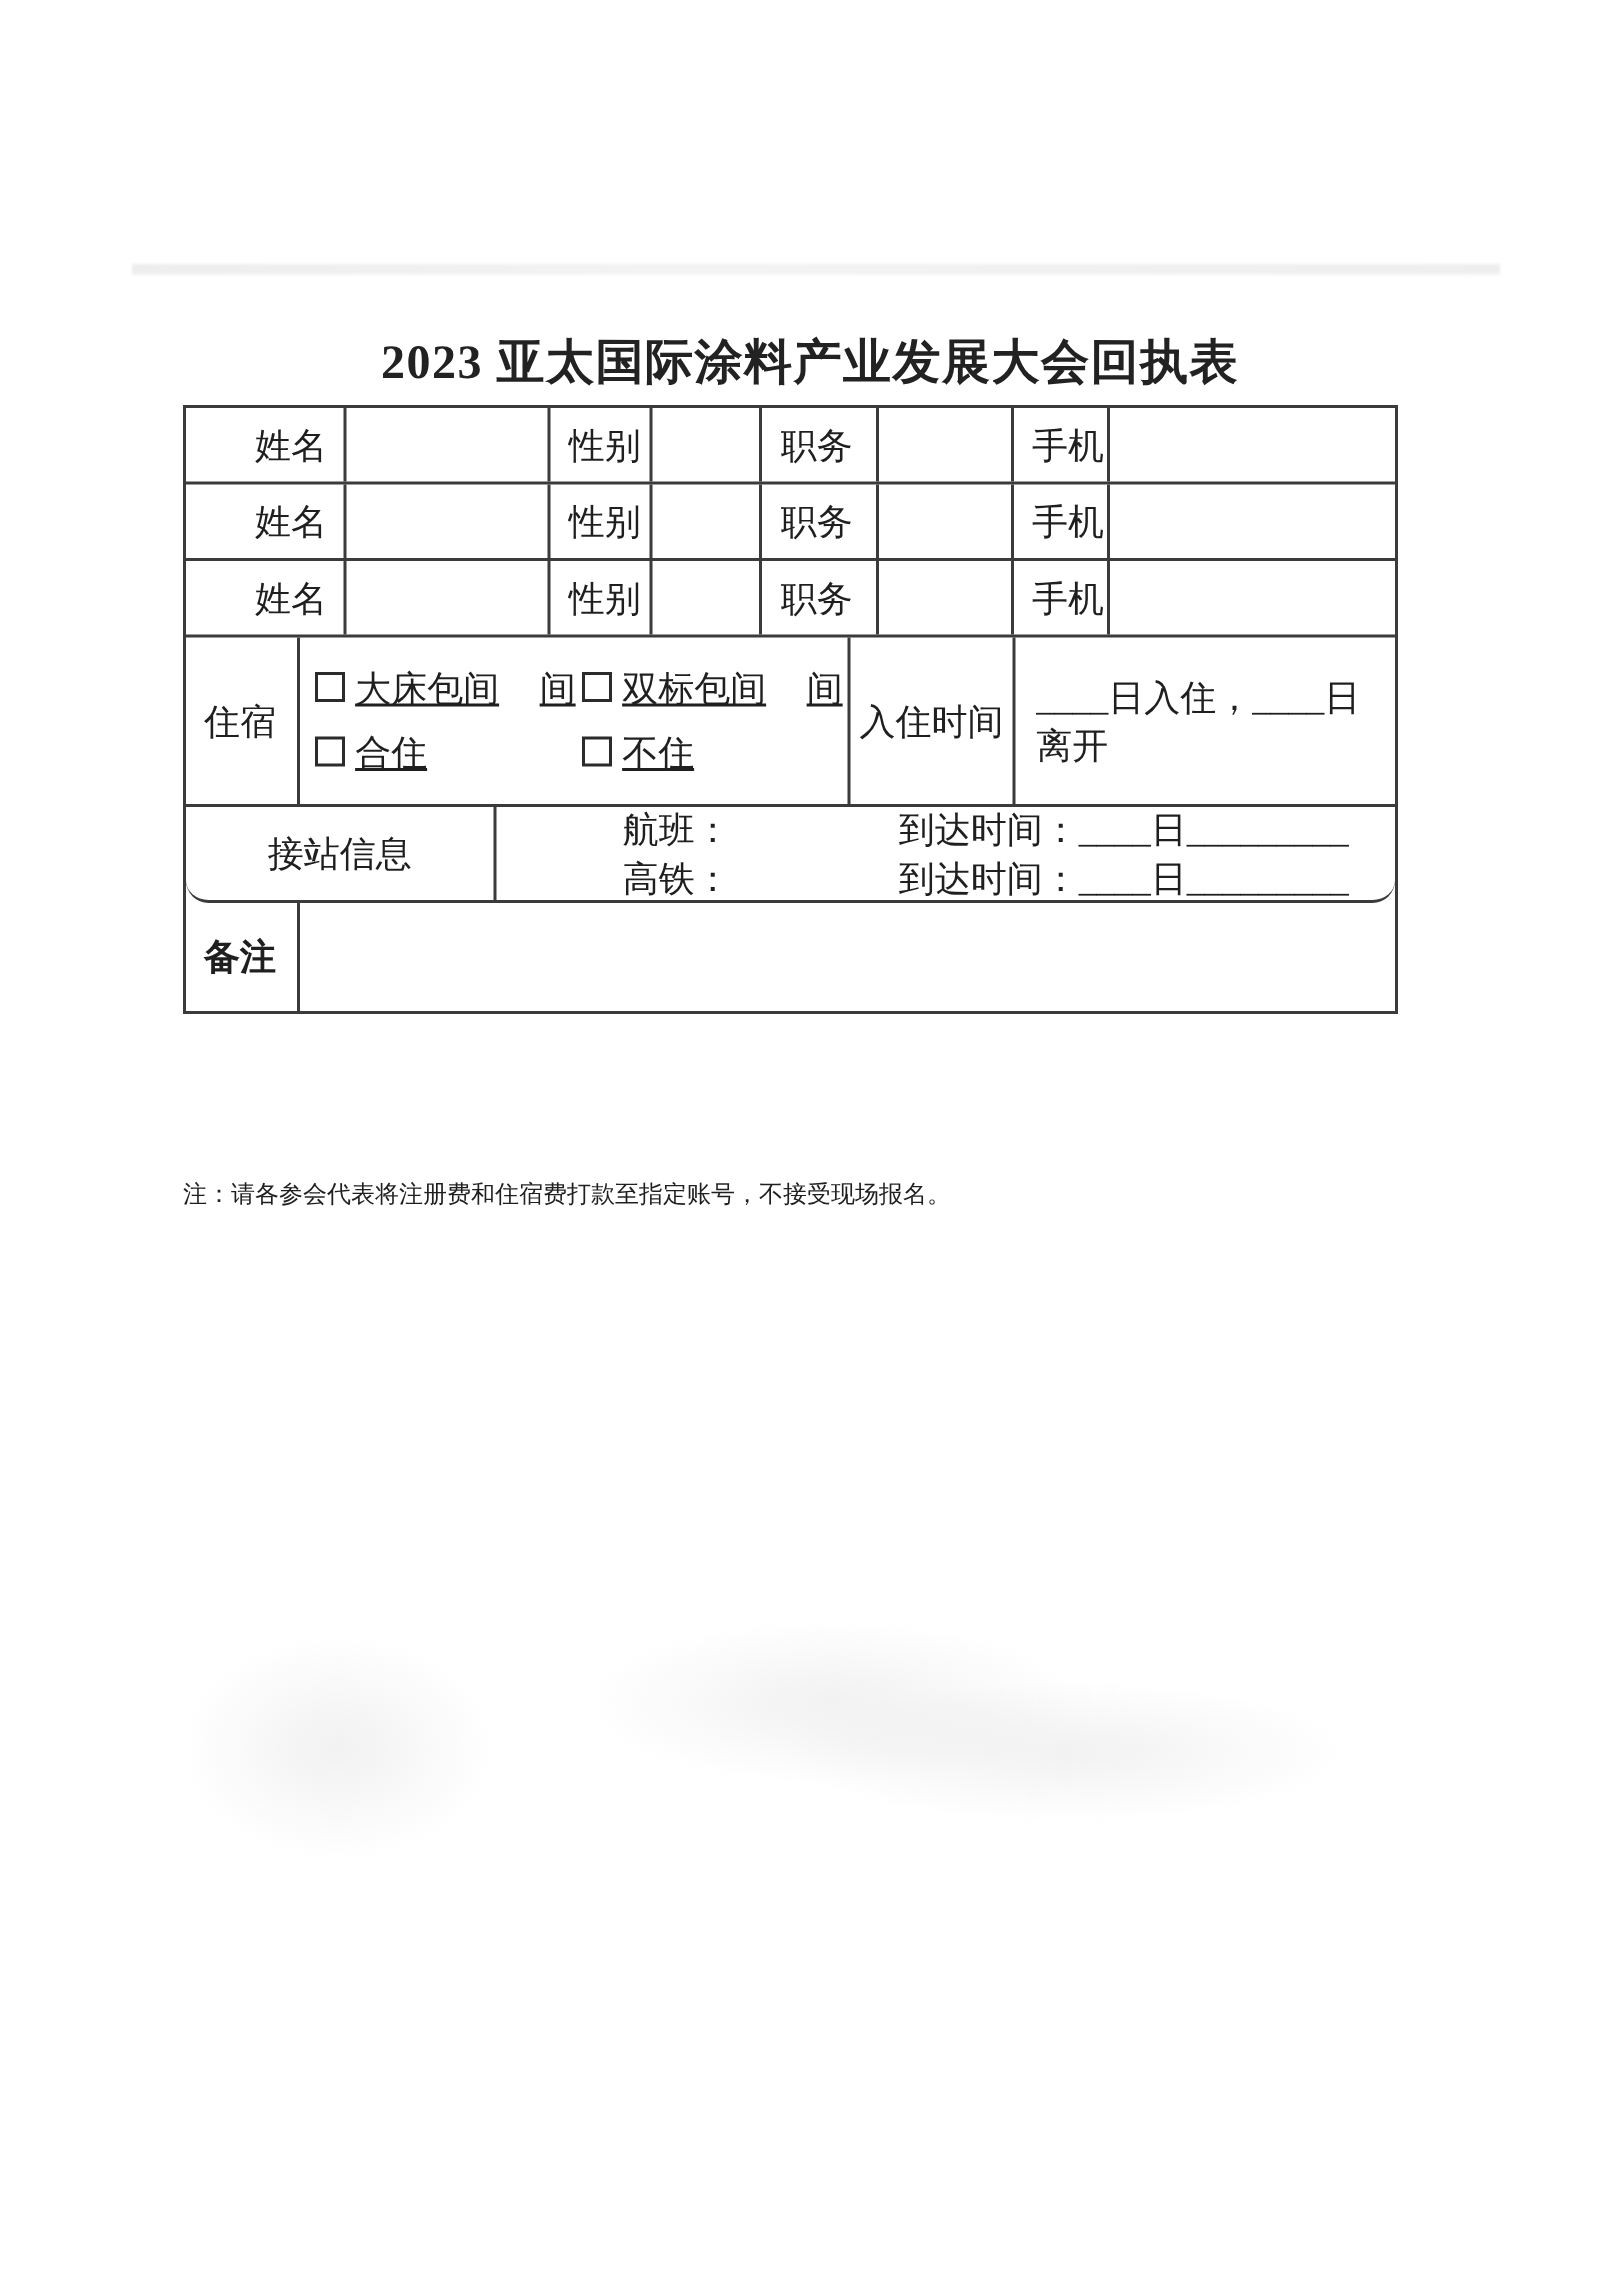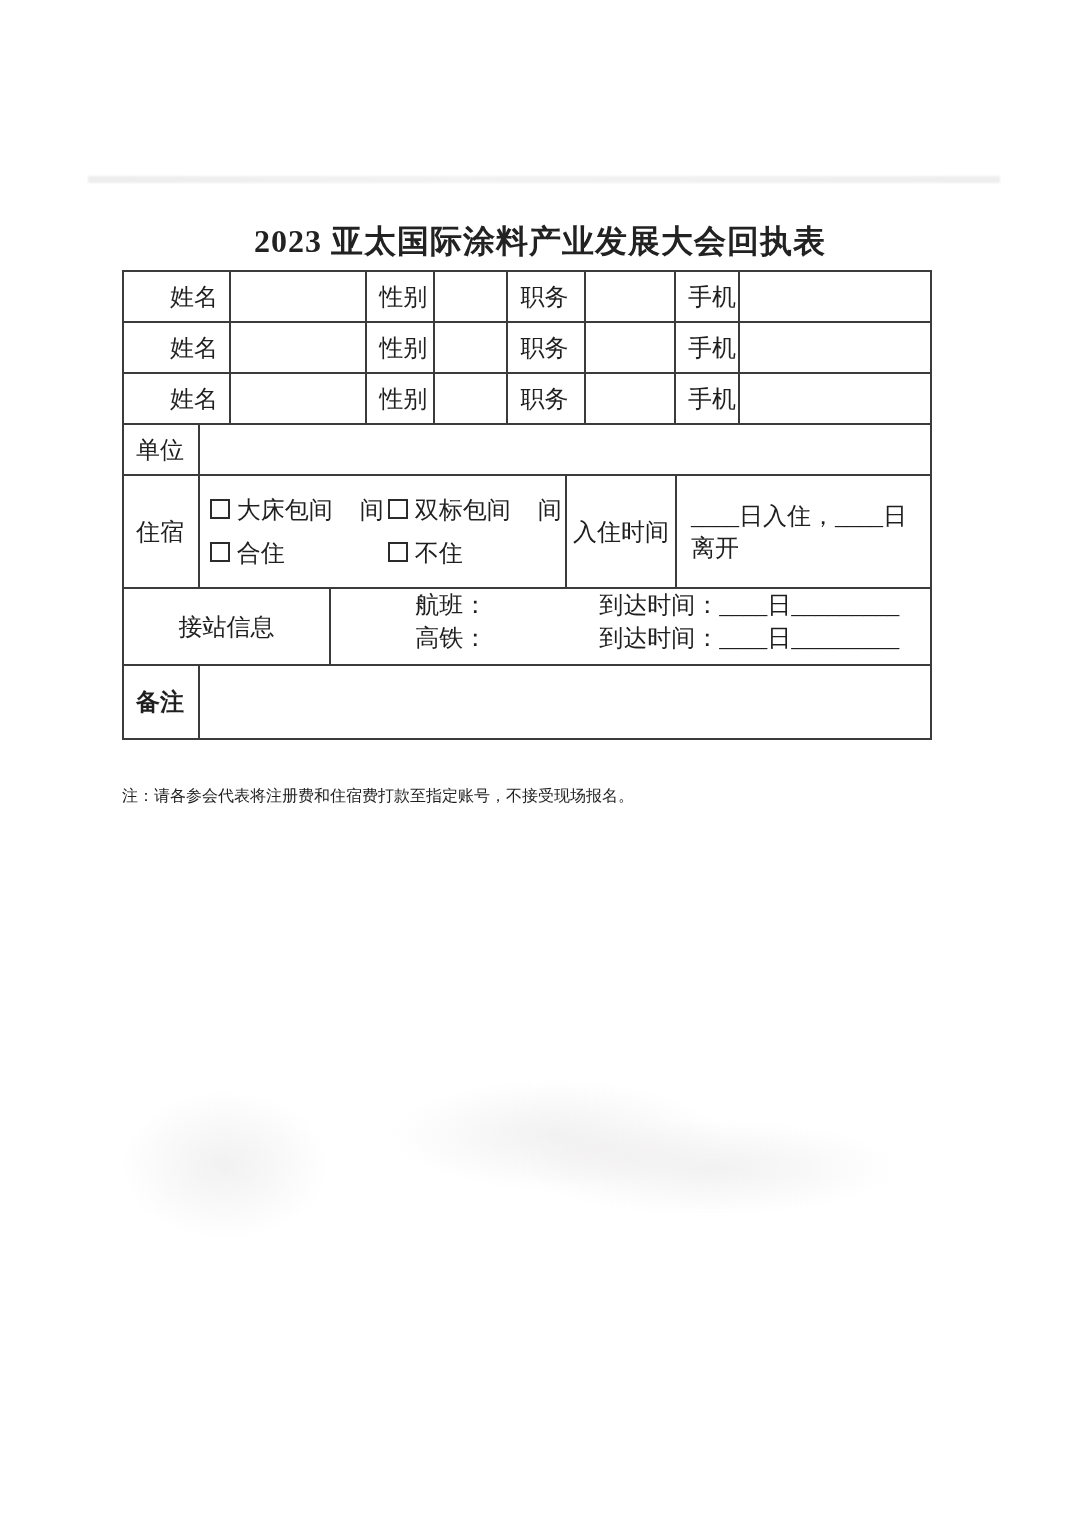--- a/index.html
+++ b/index.html
@@ -51,41 +51,41 @@
     display: flex; align-items: center;
     overflow: hidden;
   }
   .cell:last-child { border-right: none; }
   .lbl { padding-left: 12px; }
   .center { justify-content: center; padding-left: 0; }
 
   .h-name { height: 51px; padding-left: 34px; }
   .h-unit { height: 51px; }
   .h-stay { height: 113px; }
-  .h-pick { height: 77px; }
+  .h-pick { height: 64px; border-radius: 15px; }
   .h-note { height: 72px; }
 
   
   .c-nl { width: 9.4%; }  .c-nv { width: 17.7%; }
   .c-gl { width: 8.8%; }  .c-gv { width: 9.5%; }
   .c-pl { width: 10.0%; } .c-pv { width: 11.7%; }
   .c-ml { width: 8.3%; }  .c-mv { flex: 1; }
   .c-lab { width: 9.4%; } .c-rest { flex: 1; }
 
   
   .c-opts { width: 45.6%; padding-left: 10px; }
   .c-cil  { width: 13.6%; }
   .c-civ  { flex: 1; padding-left: 14px; }
   .opt-grid {
     display: grid;
     grid-template-columns: 178px 1fr;
     row-gap: 11px;
     width: 100%;
   }
-  .opt { white-space: nowrap; }
+  .opt { white-space: nowrap; text-decoration: underline; }
   .cb {
     display: inline-block; width: 16px; height: 16px;
     border: 2px solid #2b2b2b; vertical-align: -1px; margin-right: 7px;
     background: #fff;
   }
   .suffix { margin-left: 27px; }
 
   
   .c-pickl { width: 25.7%; }
   .c-pickv { flex: 1; padding-left: 84px; flex-direction: column; align-items: stretch; }
@@ -148,24 +148,20 @@
       <div class="cell c-nl lbl">姓名</div>
       <div class="cell c-nv"></div>
       <div class="cell c-gl lbl">性别</div>
       <div class="cell c-gv"></div>
       <div class="cell c-pl lbl">职务</div>
       <div class="cell c-pv"></div>
       <div class="cell c-ml lbl">手机</div>
       <div class="cell c-mv"></div>
     </div>
 
-    <div class="rrow h-unit">
-      <div class="cell c-lab lbl">单位</div>
-      <div class="cell c-rest"></div>
-    </div>
 
     <div class="rrow h-stay">
       <div class="cell c-lab lbl">住宿</div>
       <div class="cell c-opts">
         <div class="opt-grid">
           <span class="opt"><span class="cb"></span><span>大床包间</span><span class="suffix">间</span></span>
           <span class="opt"><span class="cb"></span><span>双标包间</span><span class="suffix">间</span></span>
           <span class="opt"><span class="cb"></span><span>合住</span><span class="suffix"></span></span>
           <span class="opt"><span class="cb"></span><span>不住</span><span class="suffix"></span></span>
         </div>

